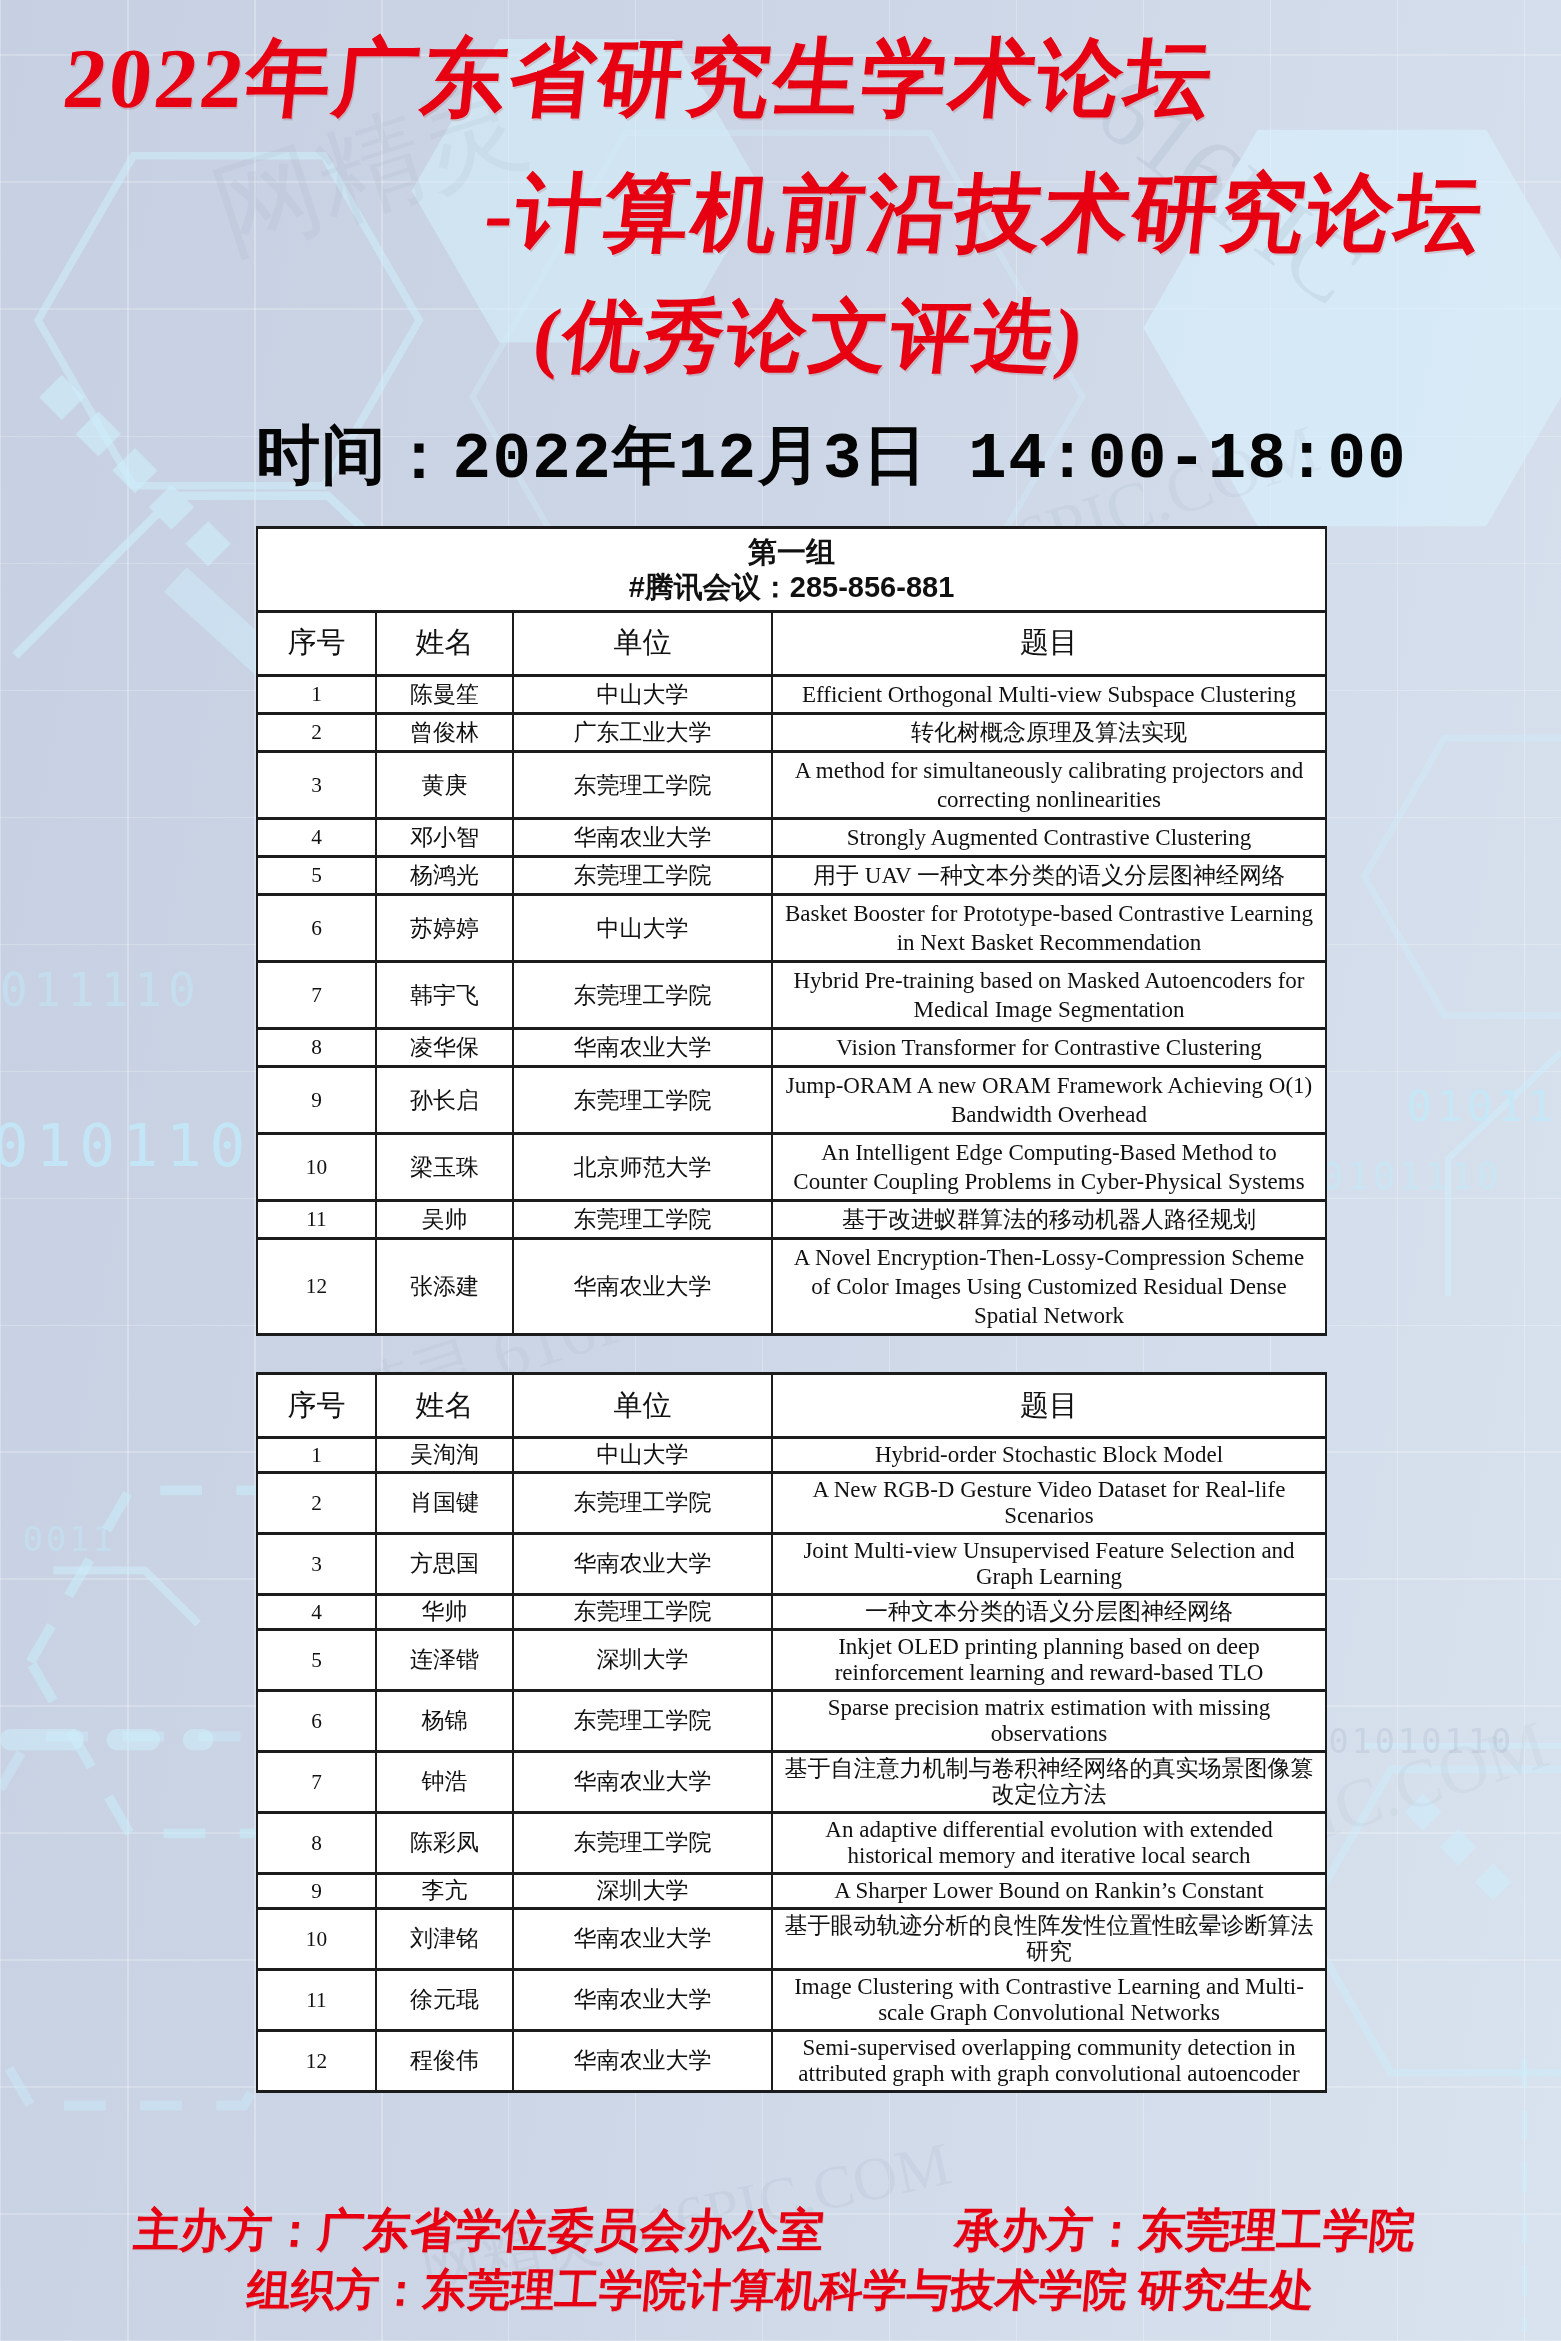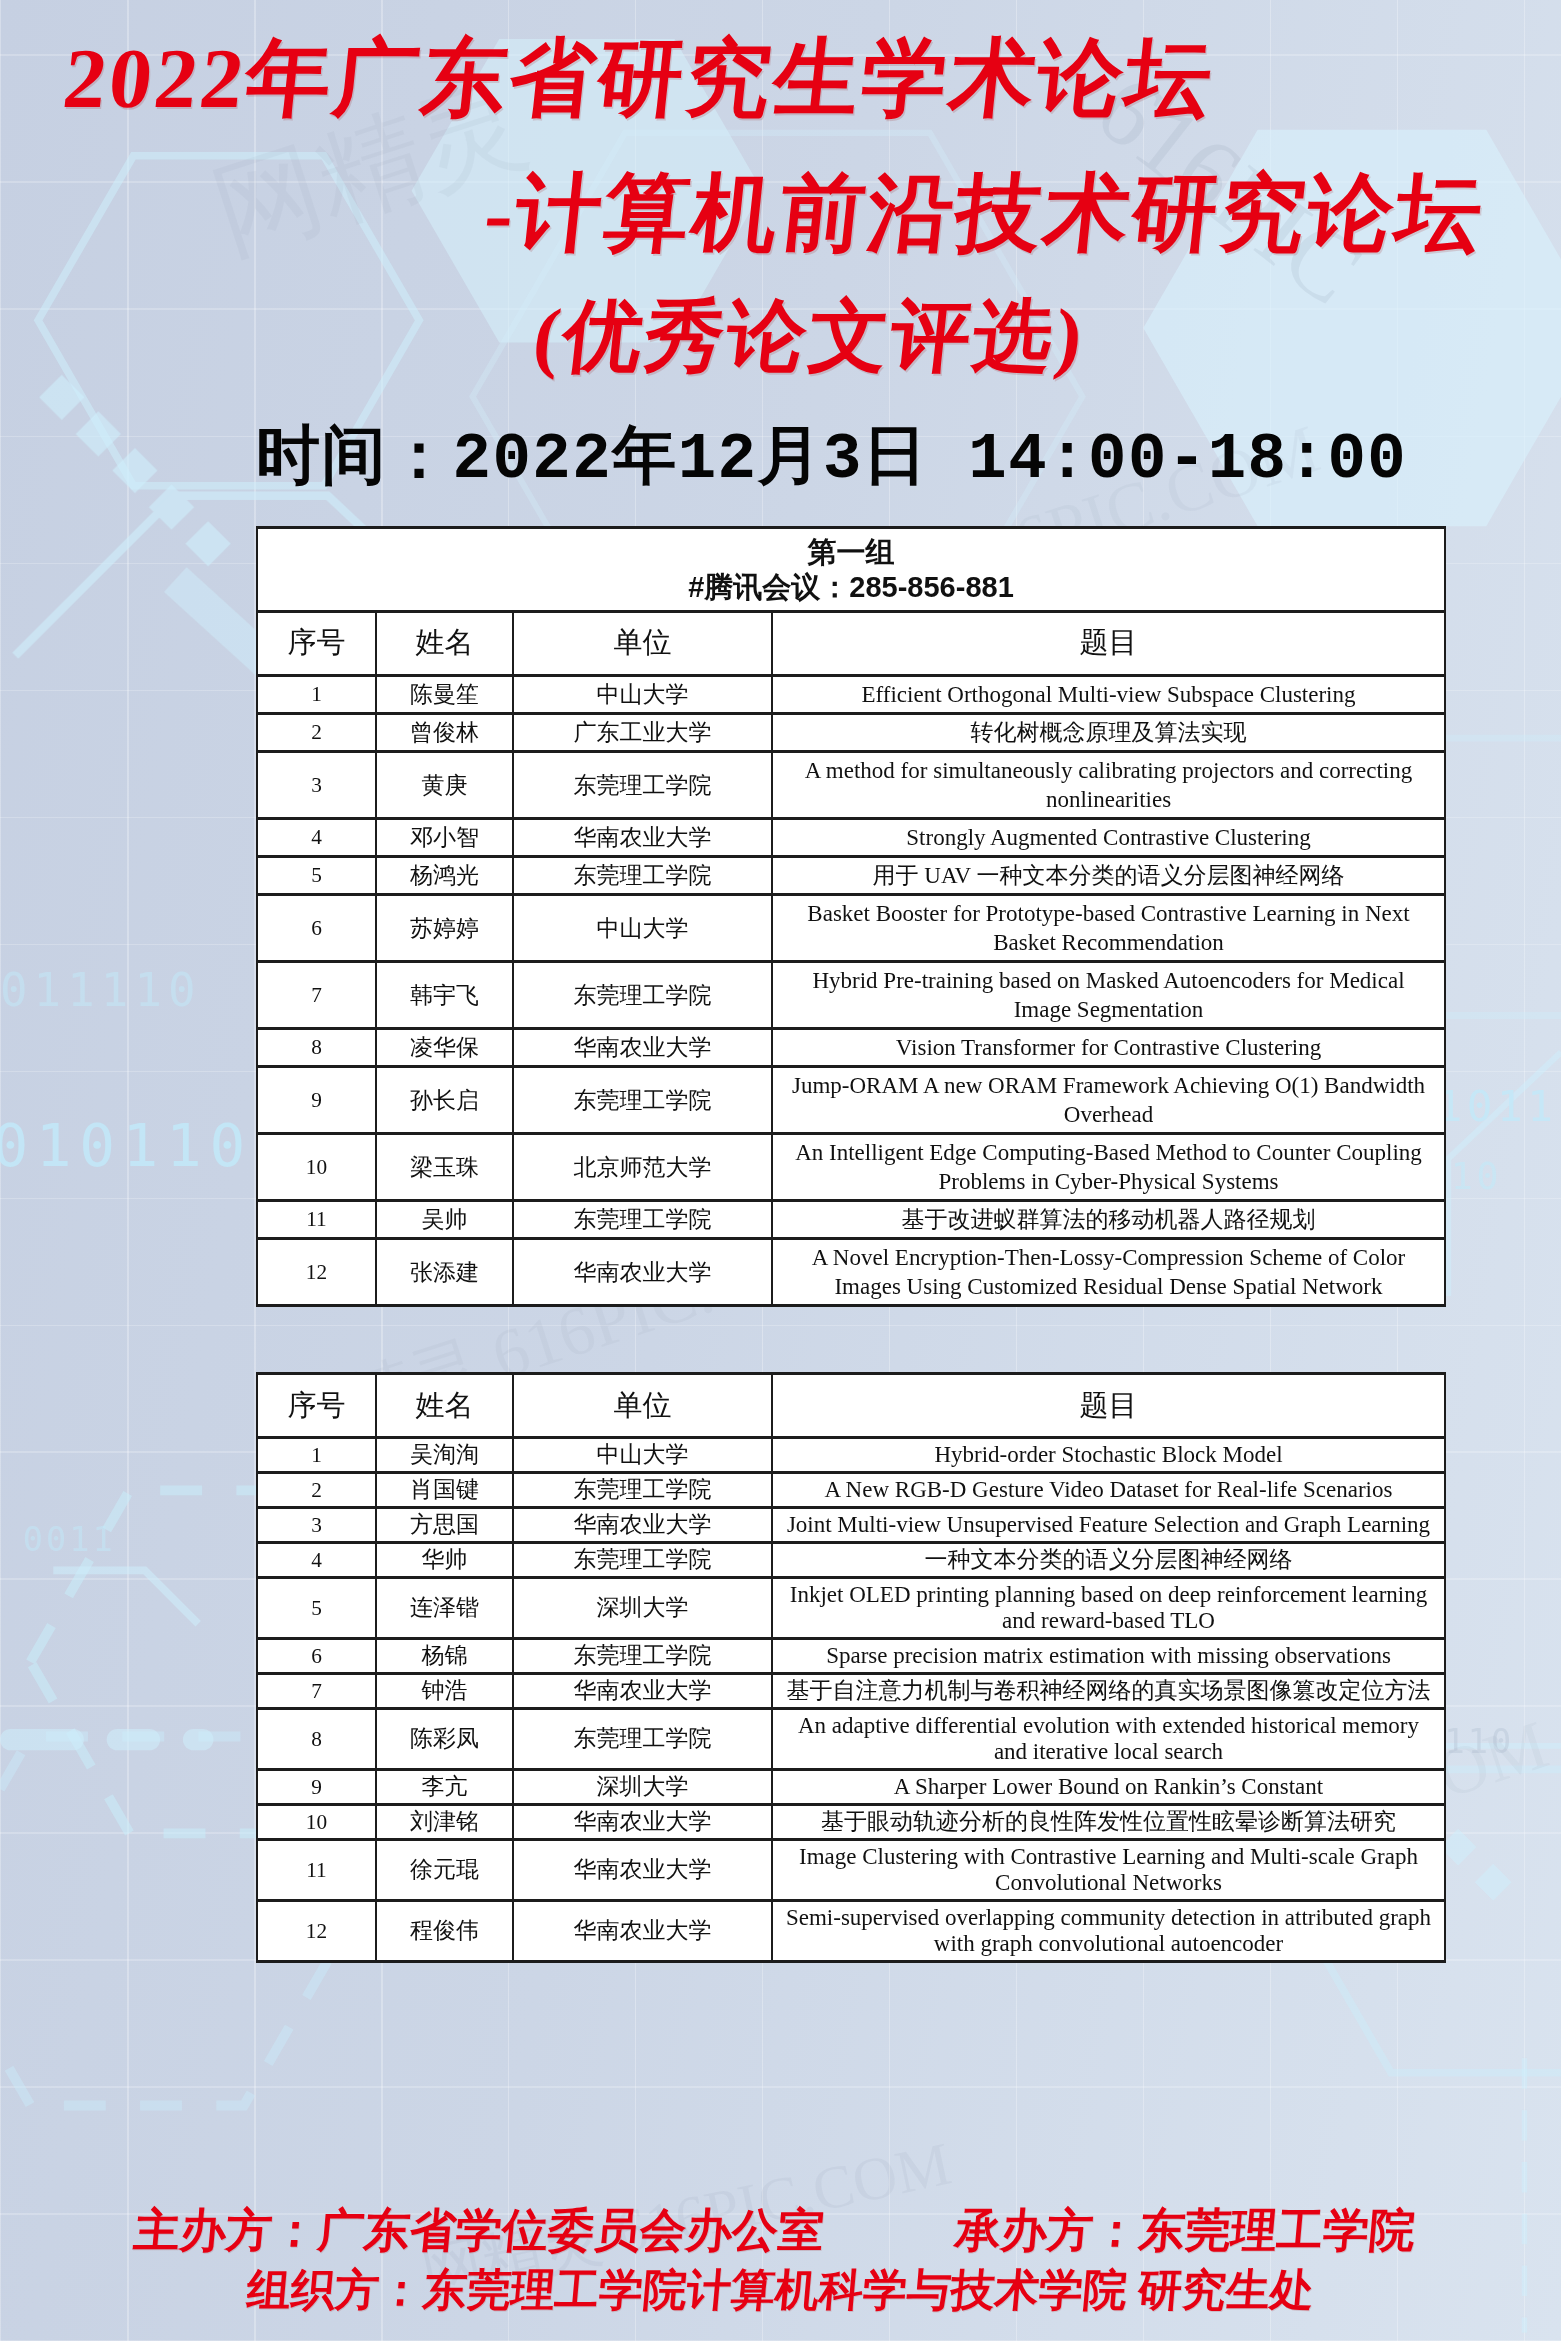--- a/index.html
+++ b/index.html
@@ -38,21 +38,21 @@
   .l3{left:534px;top:284px;font-size:79px;}
   .time-line{
     position:absolute;left:256px;top:412px;
     font-family:Liberation Mono, monospace;
     font-weight:bold;color:#050505;
     font-size:64px;white-space:nowrap;letter-spacing:1.5px;
   }
 
   
   .table-wrap{
-    position:absolute;left:256px;width:1190px;
+    position:absolute;left:256px;width:1071px;
     background:#ffffff;
   }
   .t1{top:526px;}
   .t2{top:1372px;}
   table{
     width:100%;border-collapse:collapse;table-layout:fixed;
     background:#fff;
   }
   th,td{
     border:2.3px solid #1c1c1c;

